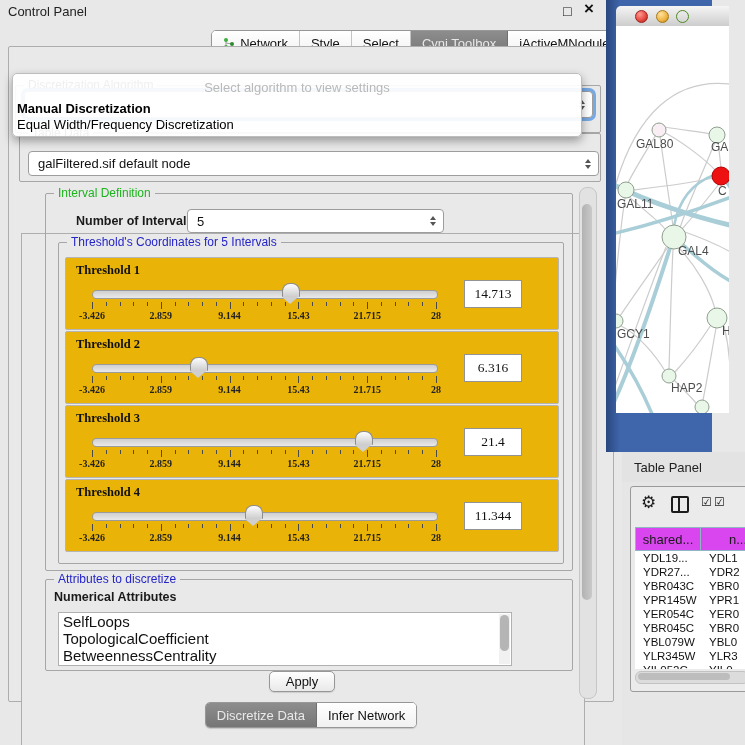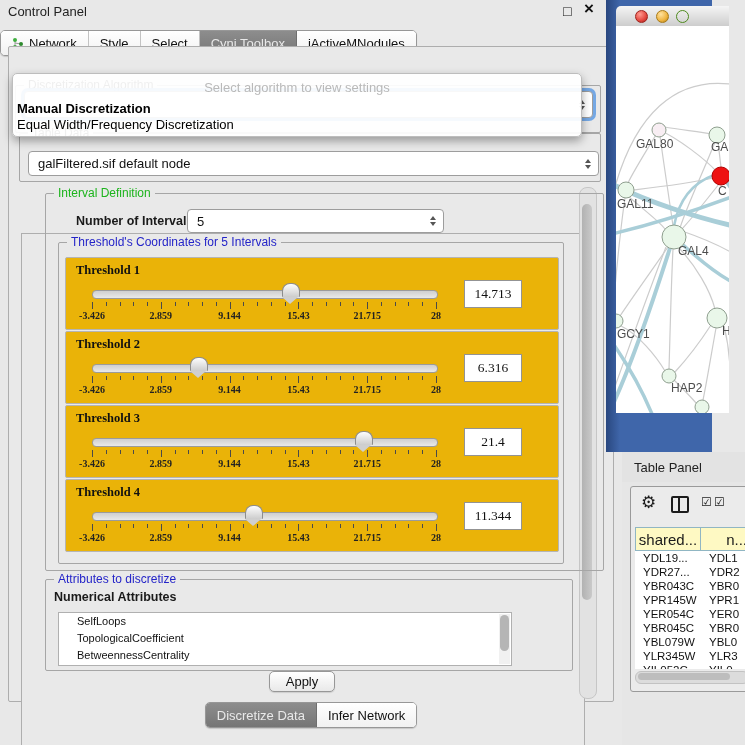--- a/index.html
+++ b/index.html
@@ -14,21 +14,21 @@
   .win-btn{top:3px;font-size:14px;color:#111;cursor:default;line-height:16px;}
   #cp-body{left:8px;top:46px;width:604px;height:654px;border:1px solid #adadad;border-radius:2px;background:#e9e9e9;}
 
   
   .seg-control{display:inline-flex;height:24px;border:1px solid #979797;border-radius:5px;background:#fdfdfd;
                overflow:hidden;box-shadow:0 1px 1px rgba(0,0,0,.15);}
   .seg{padding:0 11px;display:flex;align-items:center;gap:5px;font-size:13px;color:#111;
        background:linear-gradient(#ffffff,#f1f1f1);border-right:1px solid #c3c3c3;cursor:default;white-space:nowrap;}
   .seg:last-child{border-right:none;}
   .seg.selected{background:linear-gradient(#8d8d8d,#767676);color:#e9e9e9;border-right-color:#6f6f6f;}
-  #top-tabs{left:0;top:30px;width:612px;text-align:left;}
+  #top-tabs{left:16px;top:30px;width:612px;text-align:right;}
   #bottom-tabs{left:0;top:702px;width:622px;text-align:center;}
 
   
   .group{position:absolute;border:1px solid #a6a6a6;border-radius:2px;}
   .gtitle{position:absolute;top:-8px;left:8px;background:#e9e9e9;padding:0 4px;font-size:12px;white-space:nowrap;}
   .gtitle.green{color:#1db41d;}
   .gtitle.blue{color:#2424c8;}
 
   
   .combo{position:absolute;background:#fff;border:1px solid #9d9d9d;border-radius:4px;
@@ -61,21 +61,21 @@
   .handle:after{content:"";position:absolute;left:-1px;top:13px;width:0;height:0;
           border-left:8px solid transparent;border-right:8px solid transparent;border-top:7px solid #cfcfcf;}
   .tick{position:absolute;top:44px;width:1px;background:#4a4a4a;}
   .ticklab{position:absolute;top:52px;width:50px;margin-left:-25px;text-align:center;
            font-size:10px;font-weight:bold;color:#222;}
   .th-value{position:absolute;left:398px;top:22px;width:56px;height:26px;background:#fff;border:1px solid #939393;
             font-family:inherit;font-size:13.5px;text-align:center;color:#111;padding:0;}
 
   
   #attr-list{position:absolute;left:12px;top:32px;width:452px;height:52px;background:#fff;border:1px solid #b0b0b0;overflow:hidden;}
-  .attr-item{height:17px;line-height:17px;padding-left:18px;font-size:11px;color:#111;}
+  .attr-item{height:17px;line-height:17px;padding-left:4px;font-size:15px;color:#111;}
   #attr-scroll{position:absolute;right:1px;top:1px;width:11px;height:50px;background:#f1f1f1;}
   #attr-thumb{position:absolute;left:1px;top:1px;width:9px;height:36px;background:#b5b5b5;border-radius:5px;}
 
   .push-btn{position:absolute;border:1px solid #979797;border-radius:5px;background:linear-gradient(#ffffff,#e9e9e9);
             font-size:13px;color:#111;text-align:center;box-shadow:0 1px 1px rgba(0,0,0,.12);}
 
   
   #net-window{left:606px;top:0;width:106px;height:452px;
               background:linear-gradient(90deg,#29477f,#3f66aa 14px,#3f66aa);}
   #net-titlebar{left:10px;top:6px;width:113px;height:20px;border-radius:5px 0 0 0;
@@ -86,22 +86,22 @@
   
   #tp-region{left:622px;top:452px;width:123px;height:312px;background:#e6e6e6;}
   #tp-titlebar{left:0;top:0;width:123px;height:30px;background:#e3e3e3;}
   #tp-title{left:12px;top:8px;font-size:13px;color:#222;}
   #tp-container{left:8px;top:34px;width:118px;height:204px;background:#ebebeb;border:1px solid #9a9a9a;border-radius:3px;overflow:hidden;}
   .tp-toolbar-icon{position:absolute;color:#1c1c1c;cursor:default;}
   #split-icon{width:14px;height:13px;border:2px solid #1c1c1c;border-radius:2px;}
   #split-icon:after{content:"";position:absolute;left:5px;top:0;width:2px;height:13px;background:#1c1c1c;}
   #tp-table{position:absolute;left:4px;top:40px;width:112px;}
   .tp-header{display:flex;height:24px;}
-  .tp-hcell{background:#fef9c3;border:1px solid #90b6c3;border-right:none;display:flex;align-items:center;
-            justify-content:center;font-size:15px;color:#1a1a1a;overflow:hidden;white-space:nowrap;}
+  .tp-hcell{background:#d946ef;border:1px solid #90b6c3;border-right:none;display:flex;align-items:center;
+            justify-content:center;font-size:13px;color:#1a1a1a;overflow:hidden;white-space:nowrap;}
   #tp-rows{background:#fff;height:118px;overflow:hidden;}
   .tp-row{display:flex;height:14px;line-height:14px;font-size:11.5px;color:#111;white-space:nowrap;}
   .tp-cell{overflow:hidden;padding-left:8px;}
   #tp-hscroll{position:absolute;left:4px;top:184px;width:112px;height:11px;background:#dcdcdc;border:1px solid #c2c2c2;border-radius:6px;}
   #tp-hthumb{position:absolute;left:2px;top:1px;width:92px;height:7px;background:#bdbdbd;border-radius:4px;}
 </style>
 </head>
 <body>
 
 <div id="root">
@@ -157,21 +157,21 @@
             <i class="dn"></i>
           </span>
       </div>
     </div>
 
     <div class="abs" id="scroll-viewport"></div>
     <div class="abs vscroll" style="left:570px;top:140px;width:16px;height:510px;">
       <div class="vthumb" style="top:16px;height:396px;"></div>
     </div>
 
-    <div class="group" style="left:36px;top:146px;width:526px;height:376px;padding-left:31px;">
+    <div class="group" style="left:36px;top:146px;width:526px;height:376px;">
       <span class="gtitle green">Interval Definition</span>
       <span class="abs" style="left:30px;top:20px;font-weight:bold;font-size:12.5px;">Number of Intervals</span>
       <div class="combo" style="left:141px;top:15px;width:246px;height:22px;">
         <span>5</span>
         <span class="spin">
             <i class="up"></i>
             <i class="dn"></i>
           </span>
       </div>
 

